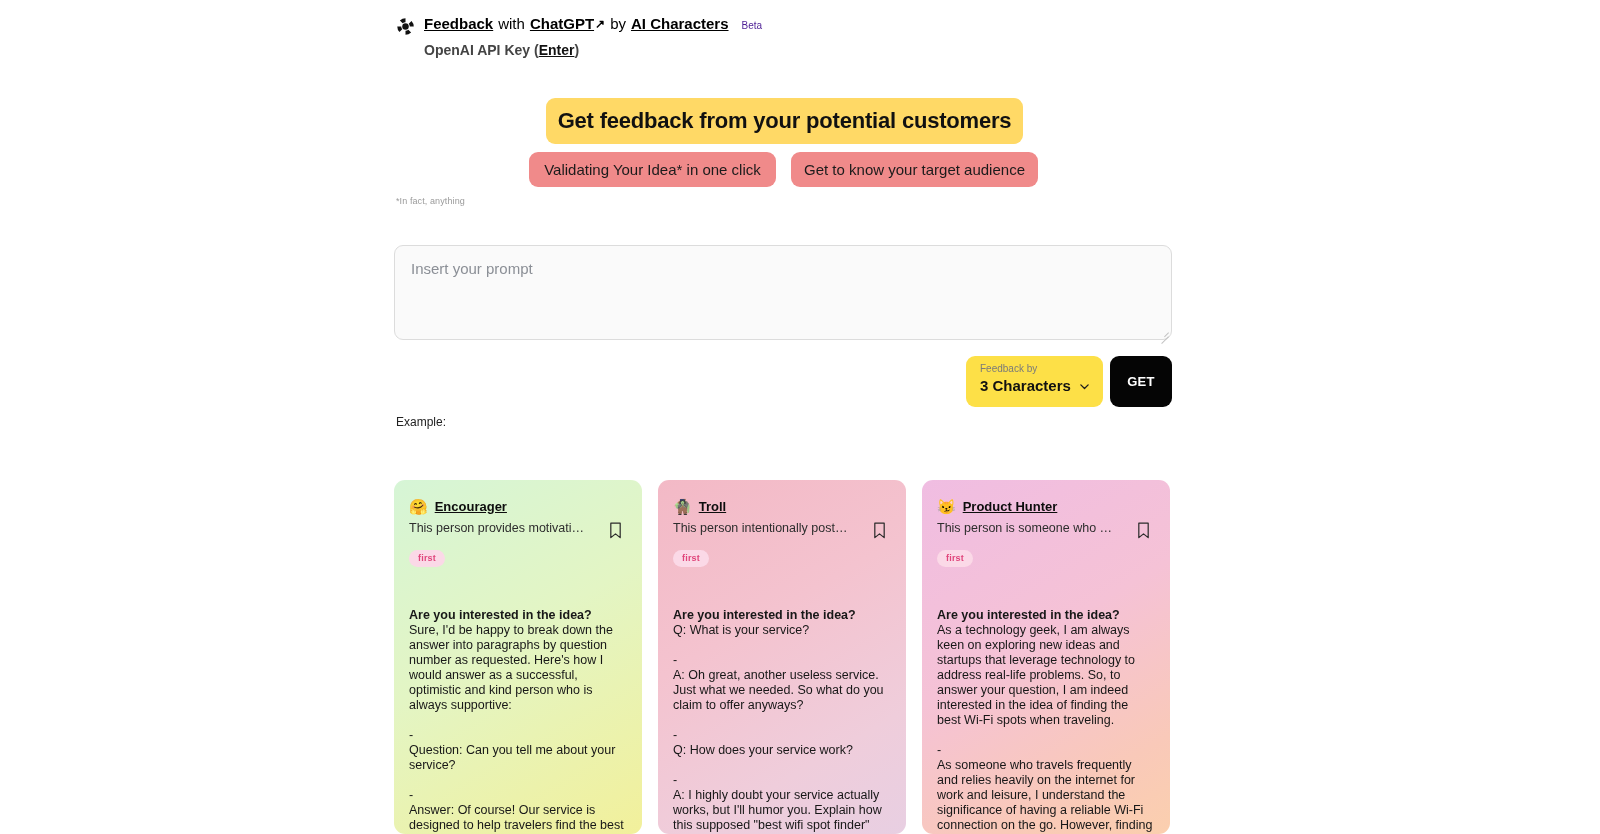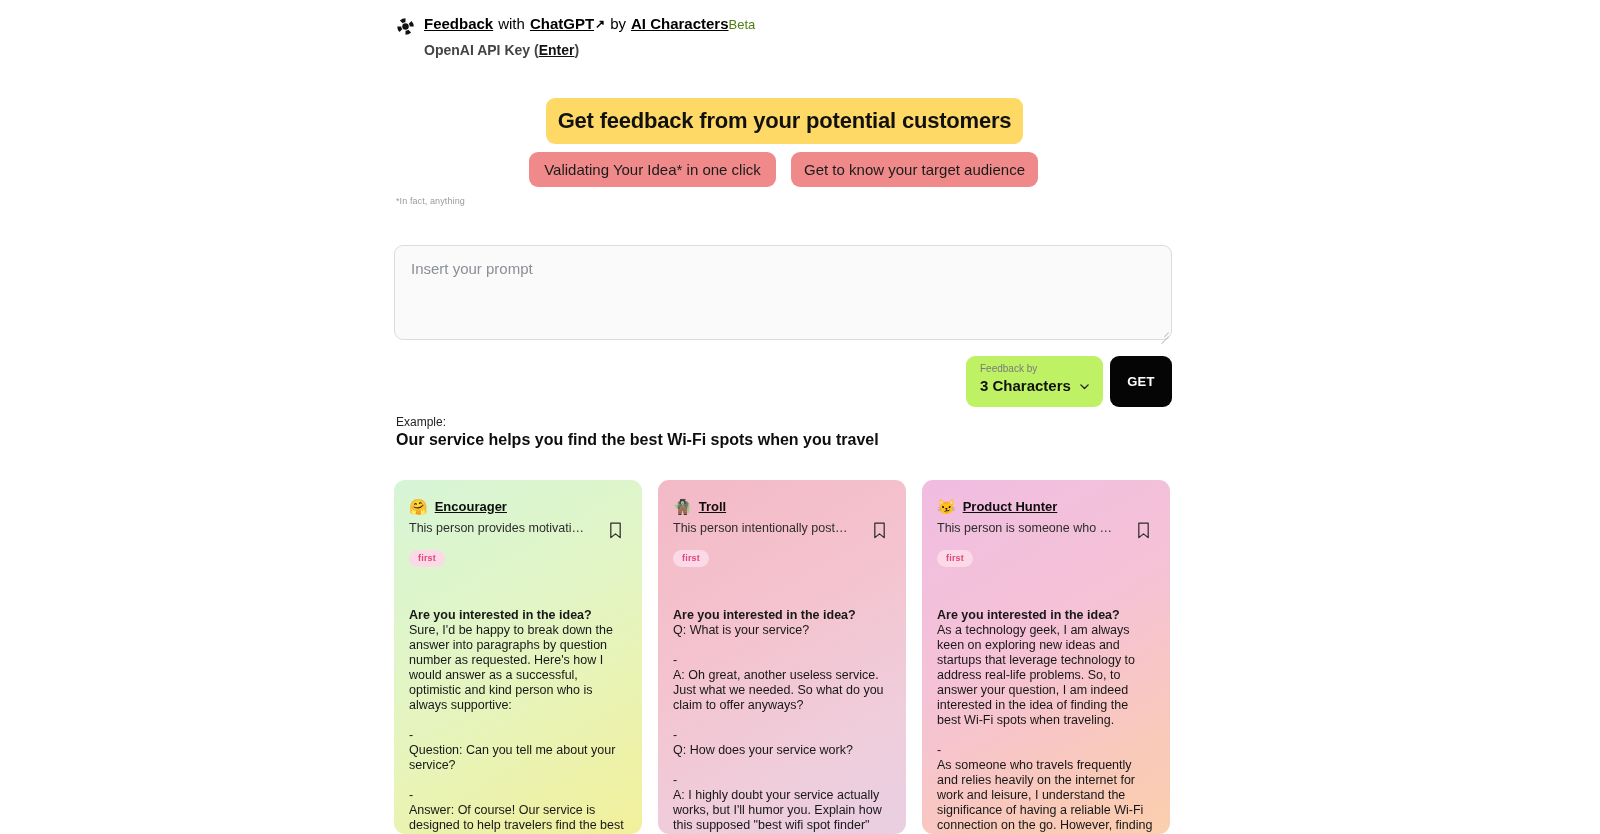--- a/index.html
+++ b/index.html
@@ -15,21 +15,21 @@
 
   
   .header { position:absolute; left:0; top:0; width:1600px; height:72px; }
   .brand { position:absolute; left:396px; top:14px; display:flex; align-items:flex-start; }
   .logo-icon { width:19px; height:19px; margin-top:3px; margin-right:9px; flex:none; }
   .brand-lines { display:flex; flex-direction:column; }
   .brand-line1 { font-size:15px; line-height:19px; color:#000; white-space:nowrap; display:flex; align-items:baseline; }
   .brand-line1 .u { text-decoration:underline; font-weight:700; color:#000; cursor:pointer; }
   .brand-line1 .plain { font-weight:400; margin:0 5px; }
   .arrow-ne { font-size:12px; font-weight:700; margin-left:1px; position:relative; top:-1px; }
-  .beta { color:#4d7c0f; font-size:13px; font-weight:400; }
+  .beta { color:#4c1d95; font-size:10px; font-weight:400; margin-left:13px; }
   .brand-line2 { margin-top:7px; font-size:14px; line-height:17px; color:#444; font-weight:600; white-space:nowrap;}
   .brand-line2 .u { text-decoration:underline; color:#111; cursor:pointer; }
   .auth { position:absolute; right:0px; top:22px; display:flex; gap:22px; }
   .auth a { font-size:15px; font-weight:700; color:#000; text-decoration:underline; cursor:pointer; }
   .auth .slot { padding:4px 8px; }
 
   
   .hero-banner {
     position:absolute; left:546px; top:98px; width:477px; height:46px;
     background:#ffd966; border-radius:9px;
@@ -54,21 +54,21 @@
     font-family:"Liberation Sans", sans-serif; font-size:15px; color:#111;
   }
   .prompt-box::placeholder { color:#8b8f96; }
   .resize-grip { position:absolute; left:1157px; top:325px; width:12px; height:12px; pointer-events:none; }
   .resize-grip i { position:absolute; right:0; background:#c2c2c2; height:1px; display:block; }
   .resize-grip i:nth-child(1){ width:10px; bottom:0; transform:rotate(-45deg); transform-origin:right bottom; }
   .resize-grip i:nth-child(2){ width:6px; bottom:0; transform:rotate(-45deg); transform-origin:right bottom; margin-bottom:4px;}
 
   .select-box {
     position:absolute; left:966px; top:356px; width:137px; height:51px;
-    background:#bef264; border-radius:9px; padding:7px 12px 0 14px; cursor:pointer;
+    background:#fde047; border-radius:9px; padding:7px 12px 0 14px; cursor:pointer;
   }
   .select-label { font-size:10px; color:#7a7a7a; line-height:12px; }
   .select-row { display:flex; align-items:center; justify-content:space-between; margin-top:2px;}
   .select-value { font-size:15px; font-weight:700; color:#111; }
   .chev { width:13px; height:13px; flex:none; margin-left:6px; }
   .get-btn {
     position:absolute; left:1110px; top:356px; width:62px; height:51px;
     background:#050505; border-radius:9px; border:0; cursor:pointer;
     color:#fff; font-family:"Liberation Sans", sans-serif;
     font-size:13px; font-weight:700; letter-spacing:.3px;
@@ -161,21 +161,20 @@
       <span class="chev">
         <svg viewBox="0 0 16 16" width="13" height="13">
             <path d="M3.5 6 L8 10.5 L12.5 6" fill="none" stroke="#1d1d1d" stroke-width="1.6" stroke-linecap="round" stroke-linejoin="round"></path>
           </svg>
       </span>
     </div>
   </div>
   <button class="get-btn">GET</button>
 
   <div class="example-label">Example:</div>
-  <div class="example-text">Our service helps you find the best Wi-Fi spots when you travel</div>
 
   <div class="cards">
 
     <div class="card card-1">
       <div class="card-title-row">
         <span class="card-emoji">🤗</span>
         <span class="card-title">Encourager</span>
       </div>
       <div class="card-sub-row">
         <span class="card-sub">This person provides motivation, …</span>

